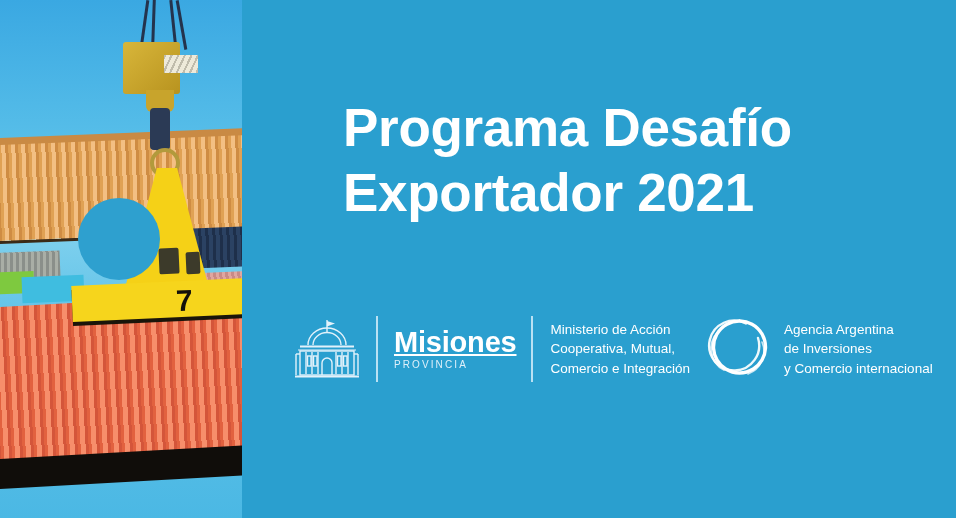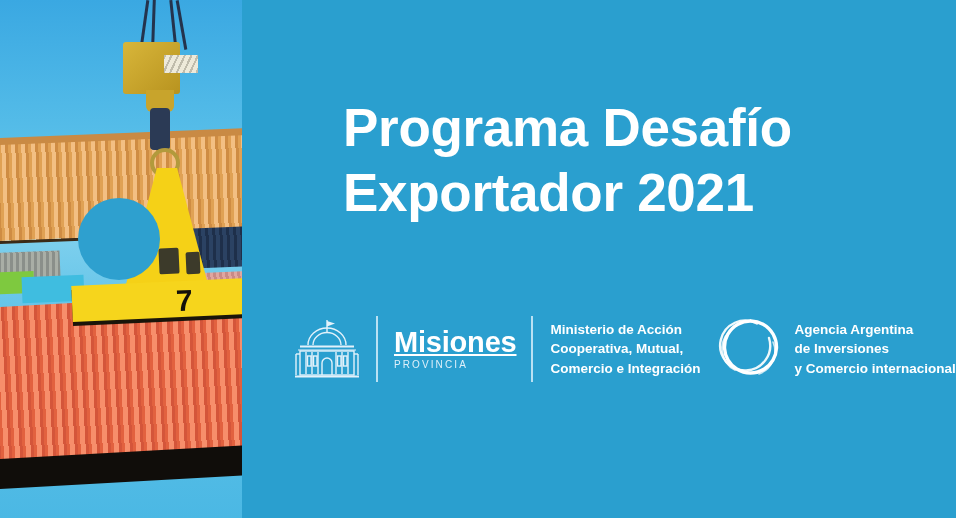--- a/index.html
+++ b/index.html
@@ -329,39 +329,39 @@
   .misiones-sub {
     color: #dff0fa;
     font-size: 10px;
     letter-spacing: 2.1px;
     display: block;
     margin-top: 3px;
   }
   .ministry {
     color: #ffffff;
     font-size: 13.5px;
-    font-weight: bold;
+    font-weight: normal;
     line-height: 1.42;
     white-space: pre-line;
     margin-right: 16px;
   }
   .agency-block {
     display: flex;
     align-items: center;
   }
   .agency-mark {
     width: 66px;
     height: 66px;
     flex: none;
     margin-right: 12px;
   }
   .agency-words {
     color: #ffffff;
     font-size: 13.5px;
-    font-weight: bold;
+    font-weight: normal;
     line-height: 1.42;
     white-space: pre-line;
   }
 </style>
 </head>
 <body>
 
 <div class="banner">
 
   <div class="photo-panel">

